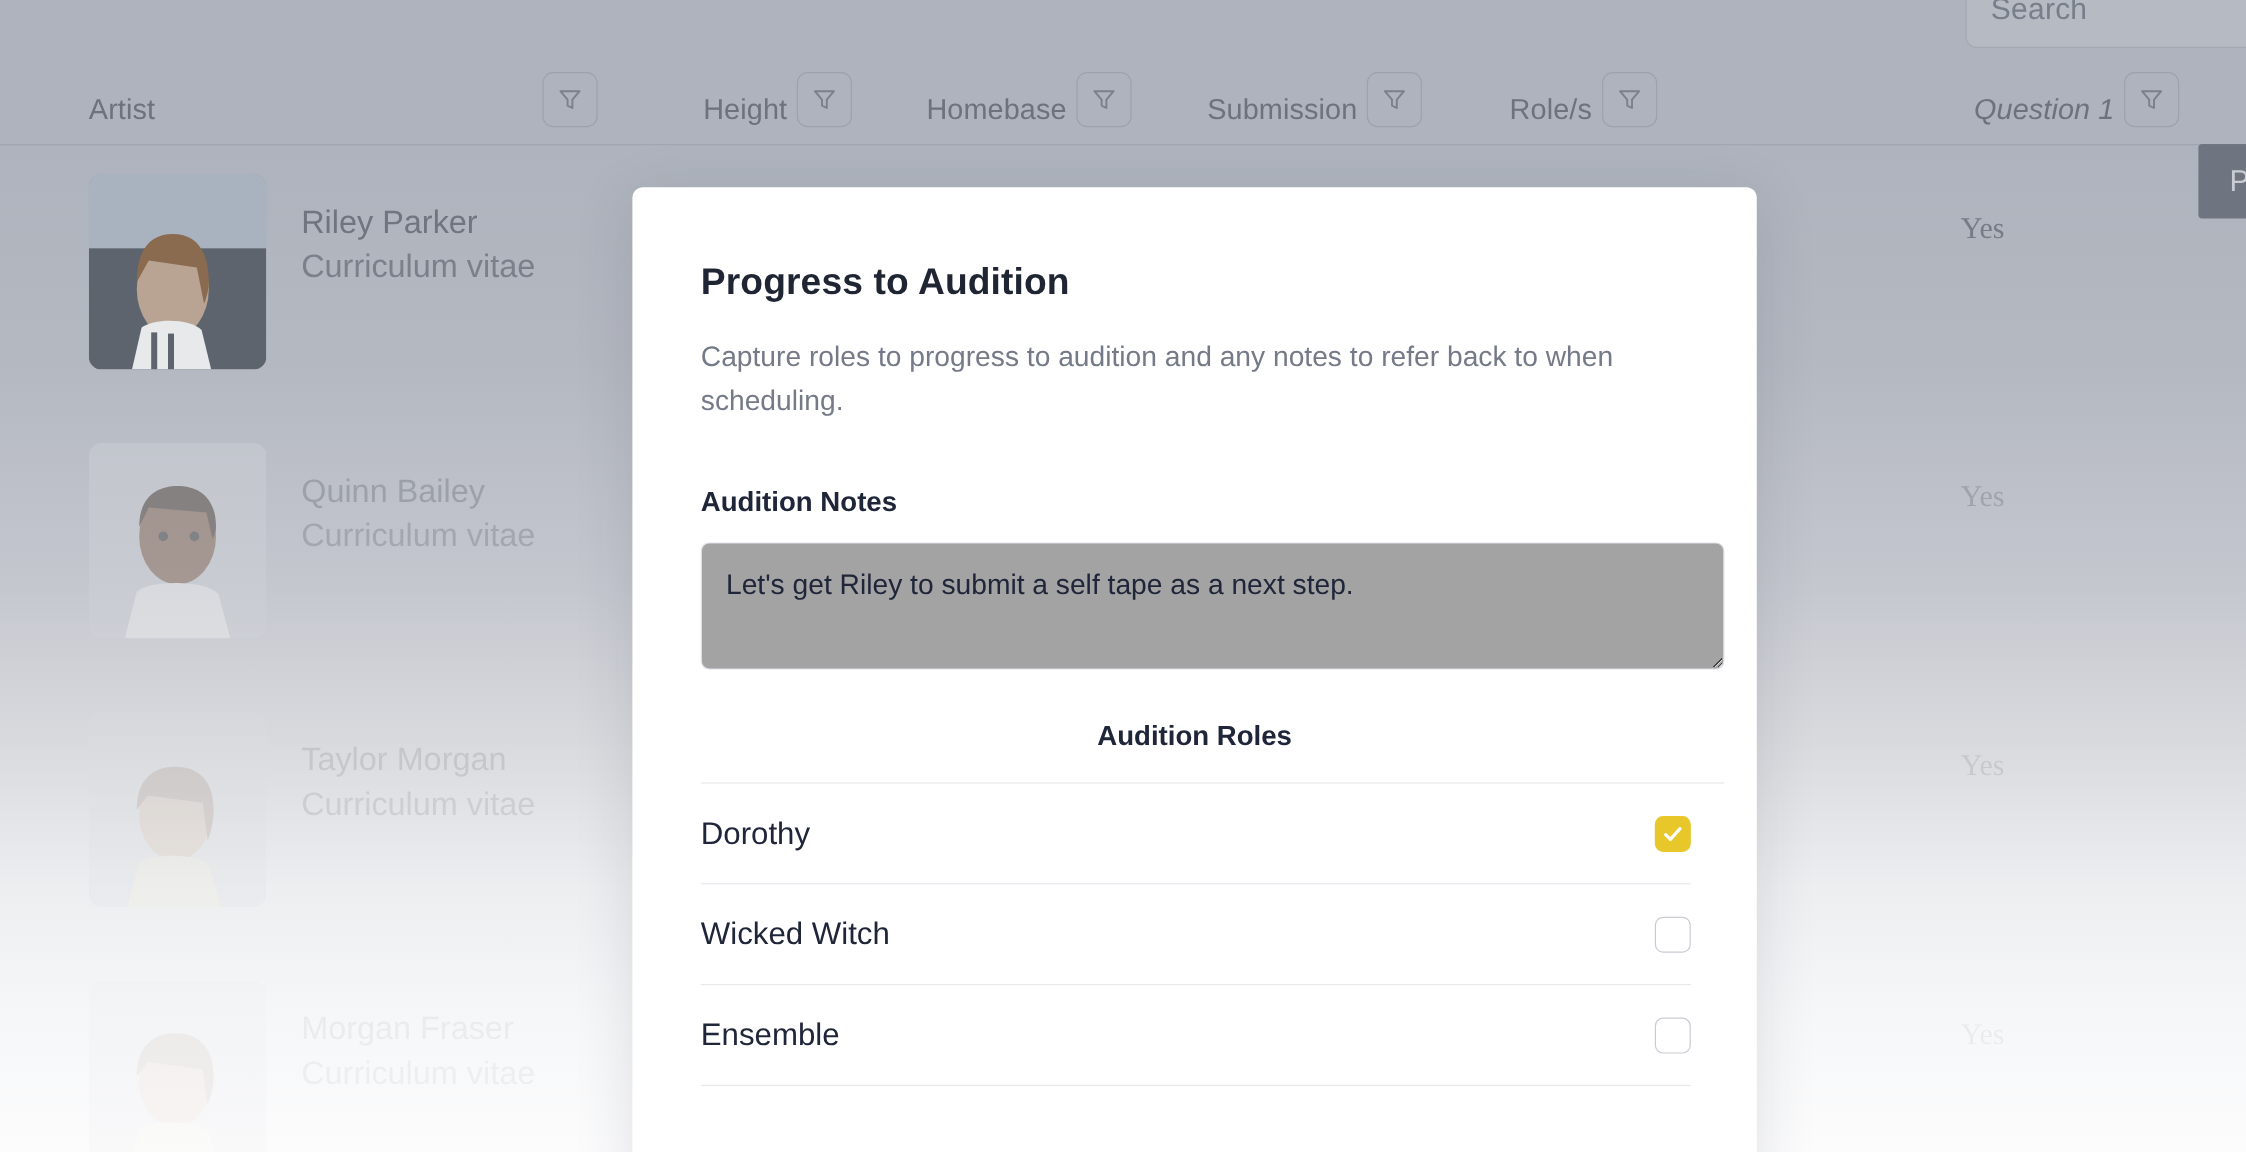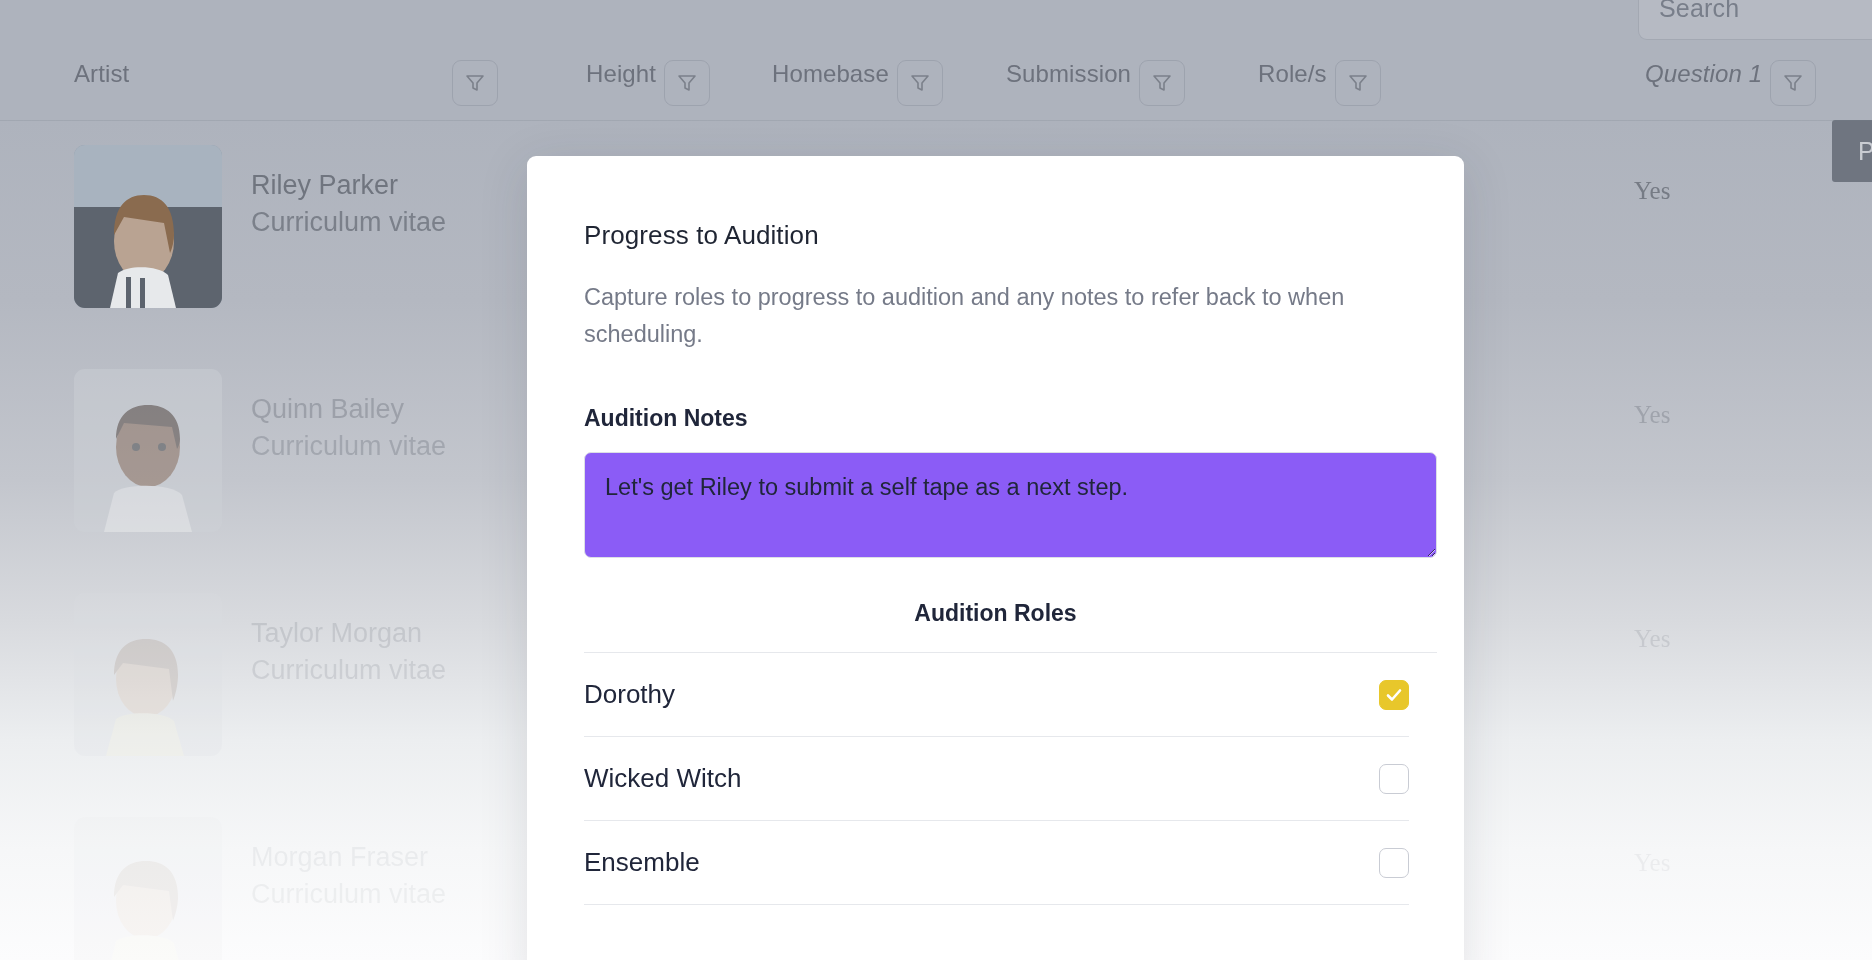--- a/index.html
+++ b/index.html
@@ -78,21 +78,21 @@
     left: 0;
     top: 0;
     width: 1872px;
     height: 121px;
     border-bottom: 1px solid rgba(120,126,138,0.22);
   }
   .th {
     position: absolute;
     top: 60px;
     display: flex;
-    align-items: flex-start;
+    align-items: flex-end;
     gap: 8px;
     white-space: nowrap;
   }
   .th-label {
     font-size: 24px;
     color: #6d727d;
     letter-spacing: 0.1px;
   }
   .filter-btn {
     width: 46px;
@@ -161,22 +161,22 @@
     height: 840px;
     background: #ffffff;
     border-radius: 9px;
     box-shadow: 0 10px 50px rgba(40,45,60,0.13);
     overflow: hidden;
   }
   .modal-inner {
     padding: 60px 57px 0 57px;
   }
   .modal-title {
-    font-size: 26px;
-    font-weight: normal;
+    font-size: 31px;
+    font-weight: bold;
     color: #1f2533;
     letter-spacing: 0.1px;
     line-height: 38px;
   }
   .modal-desc {
     margin-top: 25px;
     font-size: 23.5px;
     color: #757a88;
     line-height: 37px;
     max-width: 810px;
@@ -187,21 +187,21 @@
     font-weight: bold;
     color: #20263a;
   }
   .notes-wrap { margin-top: 20px; }
   .notes-area {
     display: block;
     width: 853px;
     height: 106px;
     border: 1px solid #dcdfe5;
     border-radius: 7px;
-    background: #8b5cf6;
+    background: #a3a3a3;
     padding: 18px 20px;
     font-family: "Liberation Sans", sans-serif;
     font-size: 23.5px;
     color: #20263a;
     line-height: 32px;
     resize: vertical;
     outline: none;
   }
   .roles-label {
     margin-top: 42px;

